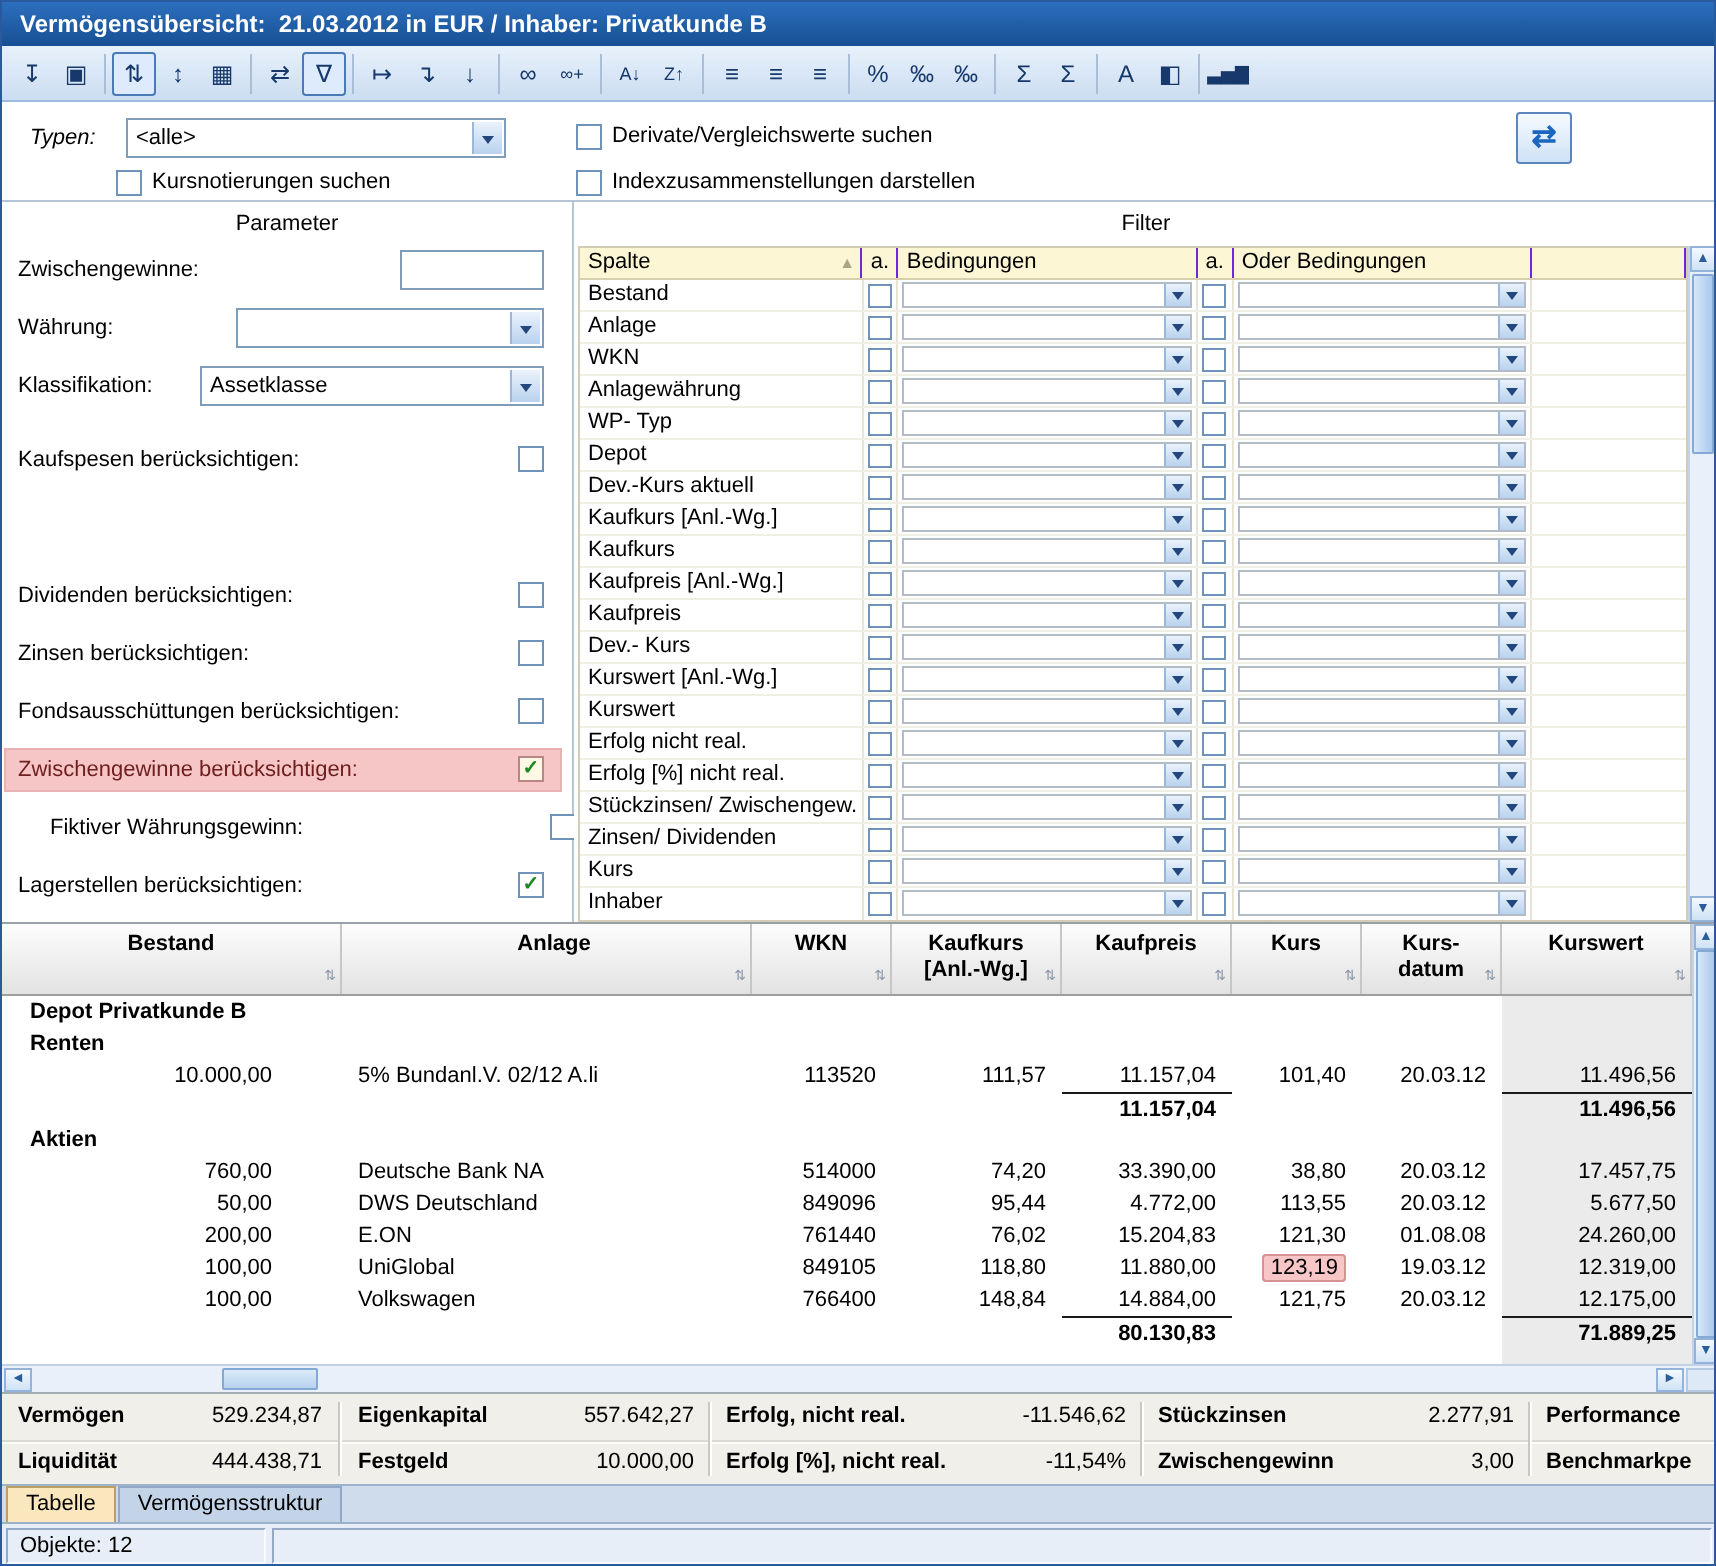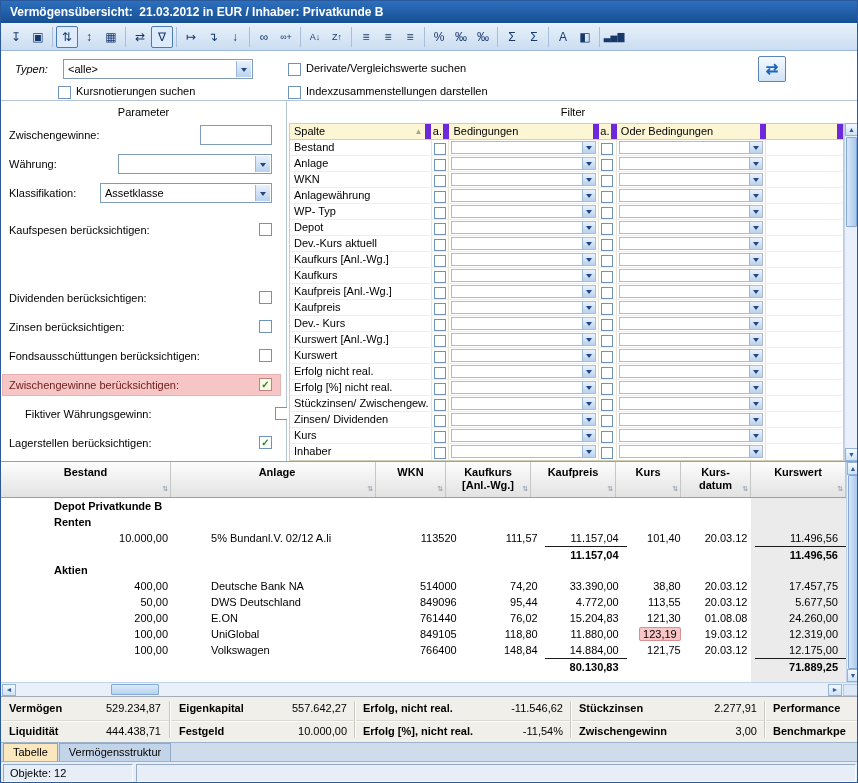--- a/index.html
+++ b/index.html
@@ -55,21 +55,21 @@
   .hlrow{background:#f6c5c5;outline:1px solid #e9b2b2;}
   .hlrow .lbl{color:#6e2020;}
   .hlrow .cb{border-color:#b98585;background:#fdf8e4;}
 
   
   .ftable{position:absolute;left:2px;top:22px;width:555px;border:1px solid #d2cdb4;}
   .fhead{display:flex;background:#fdf6d5;border-bottom:1px solid #d6d0ae;height:16px;}
   .frow{display:flex;height:16px;border-bottom:1px solid #efefe3;background:#fff;}
   .frow:last-child{border-bottom:none;}
   .fc{height:100%;line-height:15px;border-right:1px solid #e7e5d6;overflow:hidden;white-space:nowrap;}
-  .fhead .fc{border-right:6px solid #6d28d9;}
+  .fhead .fc{border-right:1px solid #6d28d9;}
   .fc-spalte{width:142px;padding-left:4px;}
   .fc-a{width:18px;text-align:center;}
   .fc-a .cb{width:12px;height:12px;line-height:10px;margin-top:1px;}
   .fc-cond{width:150px;position:relative;padding:0;}
   .fc-fill{width:77px;border-right:none;}
   .fcombo{position:relative;height:13px;margin:1px 2px;background:#fff;border:1px solid #b3bcc6;}
   .fcombo .combo-btn{width:13px;top:0;right:0;bottom:0;border-left:1px solid #9cb8d8;}
   .fcombo .combo-btn::after{left:3px;top:4px;}
   .spalte-sort{float:right;margin-right:3px;color:#aaa488;font-size:8px;line-height:16px;}
 
@@ -83,21 +83,21 @@
   .fthumb{top:14px;height:90px;}
   .tthumb{top:13px;bottom:13px;}
 
   
   .dtable{position:absolute;top:460px;left:0;width:858px;height:221px;border-top:1px solid #9aa0a8;background:#fff;}
   .kw-col{position:absolute;left:750px;top:36px;bottom:0;width:95px;background:#ebebeb;}
   .thead{position:absolute;top:0;left:0;width:845px;height:36px;display:flex;background:linear-gradient(#fdfdfd,#e2e2e2);border-bottom:1px solid #9f9f9f;}
   .th{position:relative;height:100%;border-right:1px solid #c6c6c6;font-weight:bold;text-align:center;padding-top:4px;line-height:13px;overflow:hidden;}
   .sorti{position:absolute;right:2px;bottom:2px;font-size:7px;color:#8a97a8;font-weight:normal;}
   .tbody{position:absolute;top:36px;left:0;width:845px;}
-  .trow{display:flex;height:16px;line-height:16px;padding-left:39px;}
+  .trow{display:flex;height:16px;line-height:16px;}
   .tc{height:100%;overflow:hidden;white-space:nowrap;}
   .c-bestand{width:170px;} .c-anlage{width:205px;} .c-wkn{width:70px;} .c-kaufkurs{width:85px;}
   .c-kaufpreis{width:85px;} .c-kurs{width:65px;} .c-kursdatum{width:70px;} .c-kurswert{width:95px;}
   .num{text-align:right;padding-right:8px;}
   .c-bestand.num{padding-right:35px;}
   .c-anlage{padding-left:8px;}
   .r-group{font-weight:bold;}
   .g-cell{width:845px;padding-left:14px;}
   .r-sub{font-weight:bold;}
   .tot{border-top:1px solid #1a1a1a;}
@@ -624,21 +624,21 @@
           <div class="tc c-kaufkurs"></div>
         <div class="tc c-kaufpreis num tot">11.157,04</div>
         <div class="tc c-kurs"></div>
           <div class="tc c-kursdatum"></div>
         <div class="tc c-kurswert num tot">11.496,56</div>
       </div>
       <div class="trow r-group">
           <div class="tc g-cell">Aktien</div>
         </div>
       <div class="trow r-item">
-        <div class="tc c-bestand num">400,00</div>
+        <div class="tc c-bestand num">760,00</div>
         <div class="tc c-anlage">Deutsche Bank NA</div>
         <div class="tc c-wkn num">514000</div>
         <div class="tc c-kaufkurs num">74,20</div>
         <div class="tc c-kaufpreis num">33.390,00</div>
         <div class="tc c-kurs num">38,80</div>
         <div class="tc c-kursdatum num">20.03.12</div>
         <div class="tc c-kurswert num">17.457,75</div>
       </div>
       <div class="trow r-item">
         <div class="tc c-bestand num">50,00</div>

